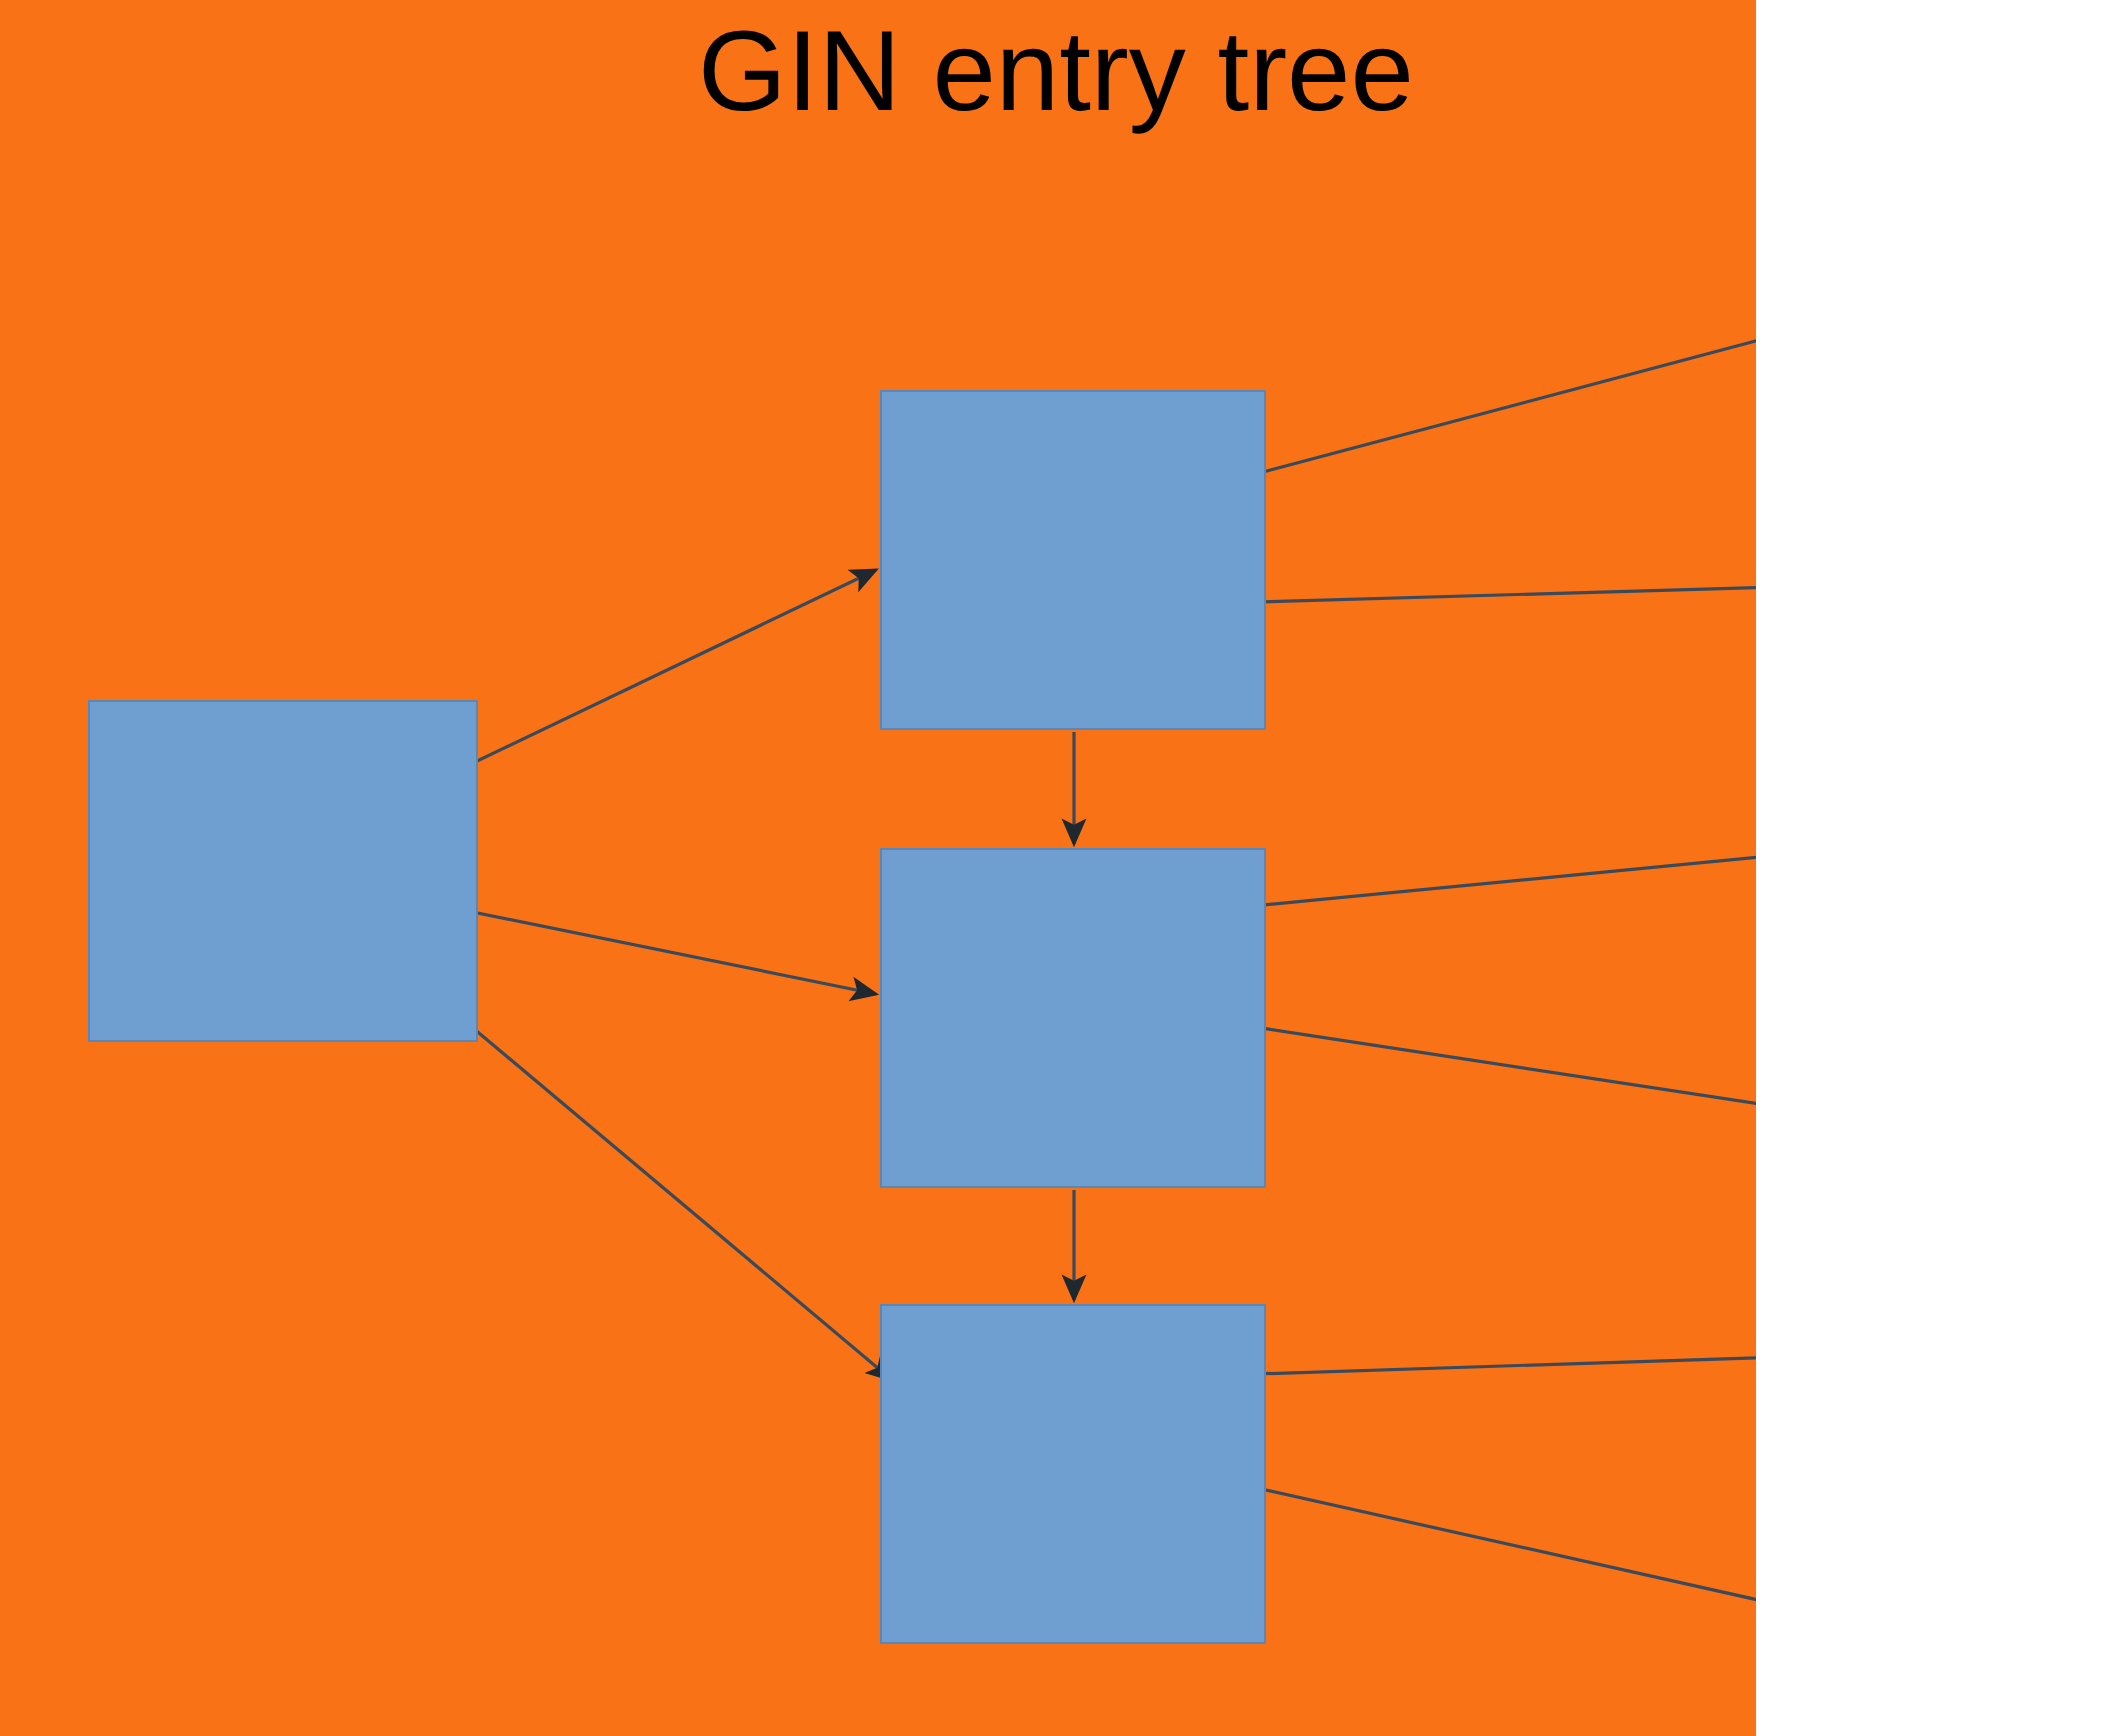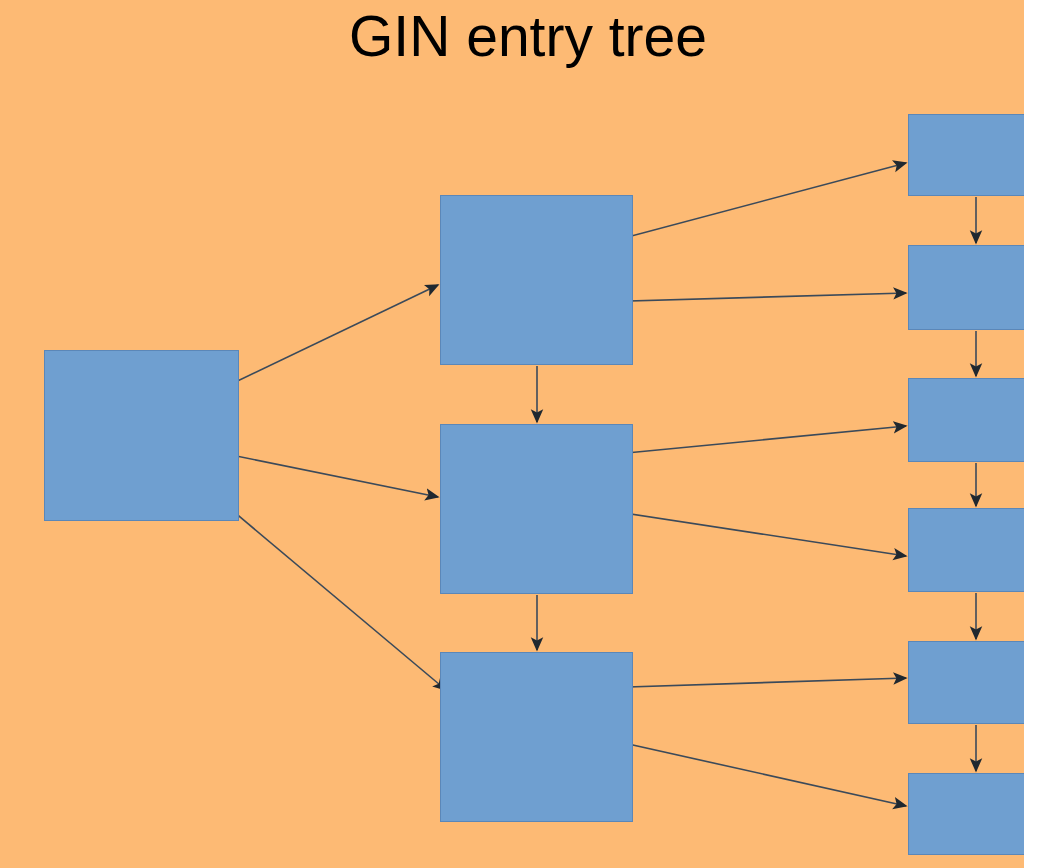--- a/index.html
+++ b/index.html
@@ -6,23 +6,23 @@
   html, body {
     margin: 0;
     padding: 0;
     background: #ffffff;
   }
   body {
     font-family: "Liberation Sans", sans-serif;
   }
   #canvas {
     position: relative;
-    width: 1024px;
+    width: 878px;
     height: 868px;
-    background: #fdba74;
+    background: #f97316;
     overflow: hidden;
   }
   #diagram-title {
     position: absolute;
     left: 0;
     top: 4px;
     width: 1056px;
     text-align: center;
     font-family: "Liberation Sans", sans-serif;
     font-size: 57px;

